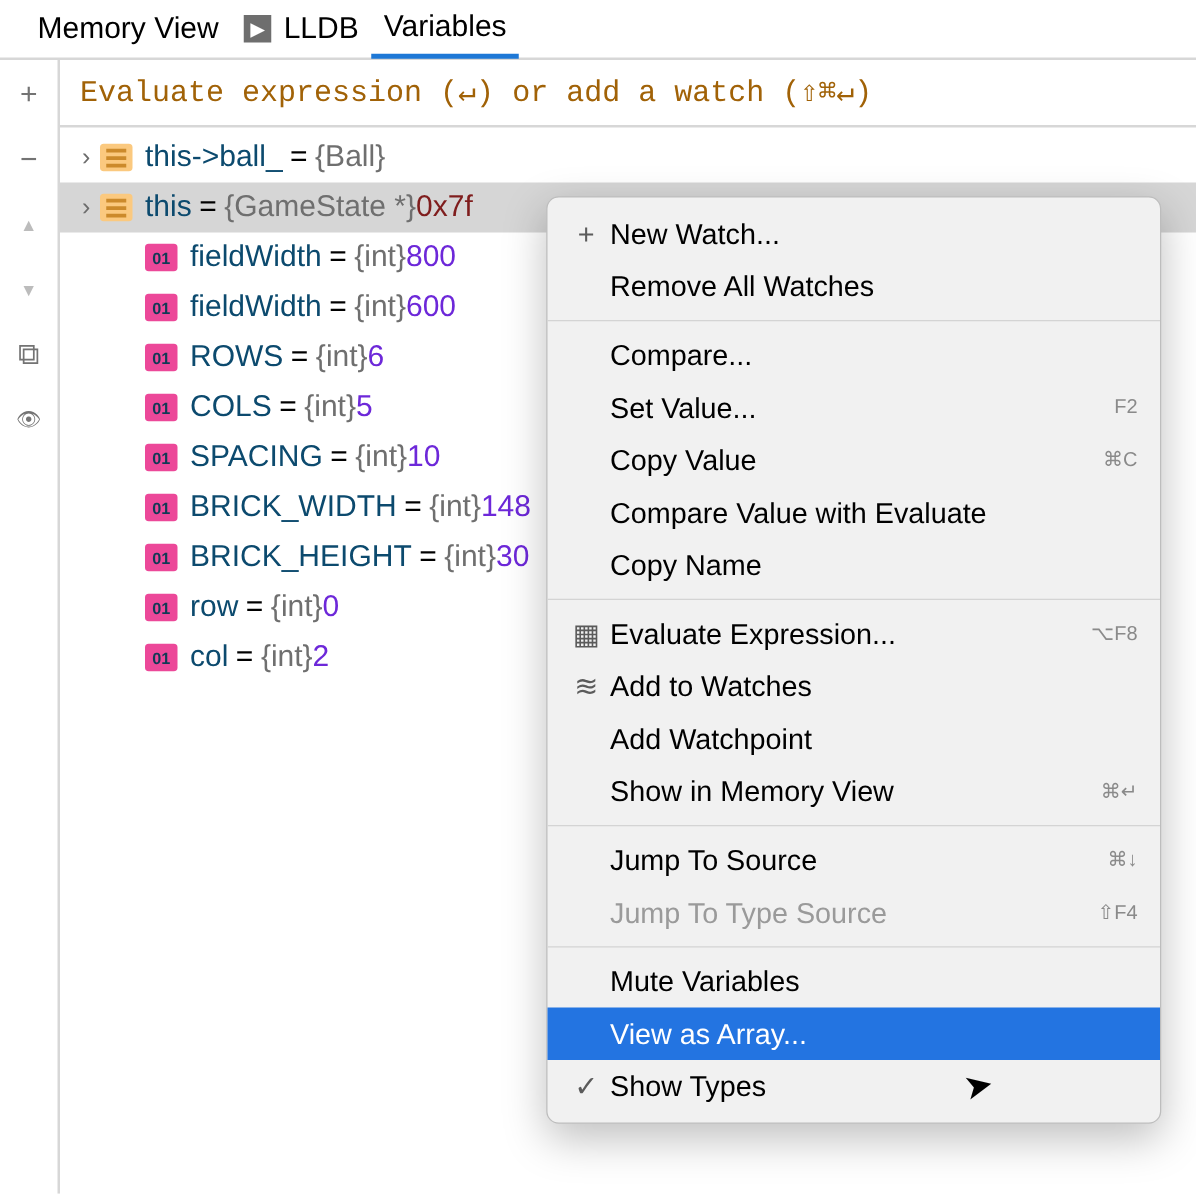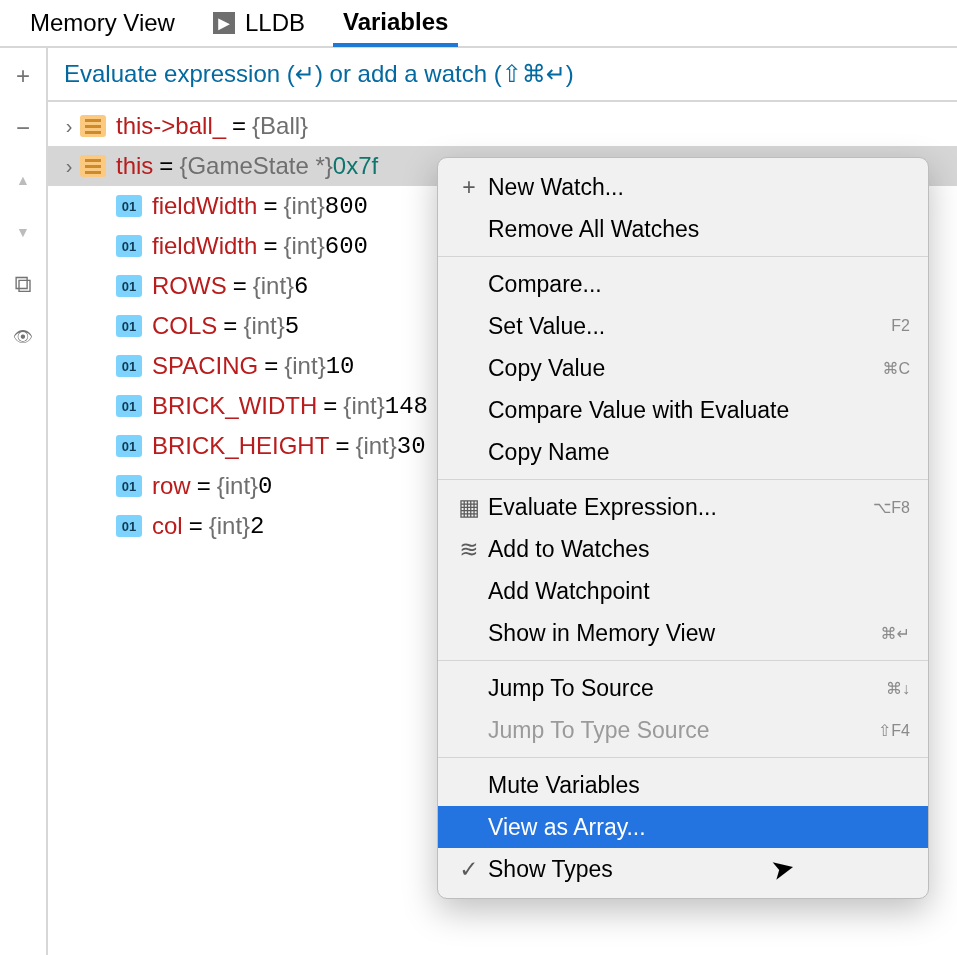--- a/index.html
+++ b/index.html
@@ -12,36 +12,35 @@
     position: relative;
   }
 
   
   .tabs {
     display: flex;
     align-items: center;
     height: 48px;
     border-bottom: 2px solid #d7d7d7;
     padding-left: 20px;
-    gap: 18px;
   }
   .tab {
     display: flex;
     align-items: center;
     height: 100%;
     padding: 0 10px;
     gap: 10px;
     color: #000;
     cursor: pointer;
     white-space: nowrap;
   }
   .tab.active {
     border-bottom: 4px solid #1e78d6;
     margin-bottom: -2px;
-    font-weight: 700;
+    font-weight: 400;
   }
   .console-icon {
     width: 22px; height: 22px;
     background: #6e6e6e;
     display: inline-flex; align-items: center; justify-content: center;
     color: #fff; font-size: 14px; font-weight: bold;
   }
 
   
   .body-row { display: flex; height: calc(100% - 48px); }
@@ -54,23 +53,23 @@
   }
   .gutter-btn { width: 28px; height: 28px; display:flex; align-items:center; justify-content:center; cursor:pointer; }
   .main { flex: 1; position: relative; }
 
   
   .expr-bar {
     height: 54px;
     display: flex; align-items: center;
     padding: 0 16px;
     border-bottom: 2px solid #d7d7d7;
-    font-family: Liberation Sans, sans-serif;
+    font-family: Liberation Mono, monospace;
     font-size: 24px;
-    color: #0369a1;
+    color: #a16207;
   }
 
   
   .tree { padding-top: 4px; font-family: -apple-system, Arial, sans-serif; }
   .row {
     display: flex; align-items: center;
     height: 40px;
     padding-left: 10px;
     white-space: nowrap;
   }
@@ -79,27 +78,27 @@
     width: 22px; text-align: center; color: #6c6c6c; font-size: 20px;
     user-select: none;
   }
   .spacer { display:inline-block; }
   .vicon {
     display: inline-flex; align-items:center; justify-content:center;
     width: 26px; height: 22px; border-radius: 3px;
     font-size: 13px; font-weight: 700; margin-right: 10px;
   }
   .vicon.obj { background: #fbc97f; }
-  .vicon.prim { background: #7dd3fc; color:#103a55; }
+  .vicon.prim { background: #ec4899; color:#103a55; }
   .vicon.obj::before { content:""; width:16px; height:3px; background:#cc8a2b; box-shadow: 0 -6px 0 #cc8a2b, 0 6px 0 #cc8a2b; }
-  .name { color: #b91c1c; }
+  .name { color: #0c4a6e; }
   .eq  { color: #000; padding: 0 6px; }
   .type { color: #6f6f6f; text-align: right; }
-  .val  { color: #000000; font-family: Liberation Mono, monospace; }
-  .addr { color: #0f766e; }
+  .val  { color: #6d28d9; }
+  .addr { color: #7f1d1d; }
 
   
   .menu {
     position: absolute;
     left: 437px; top: 157px;
     width: 492px;
     background: #f1f1f1;
     border: 1px solid #bdbdbd;
     border-radius: 10px;
     box-shadow: 0 12px 34px rgba(0,0,0,.25);

